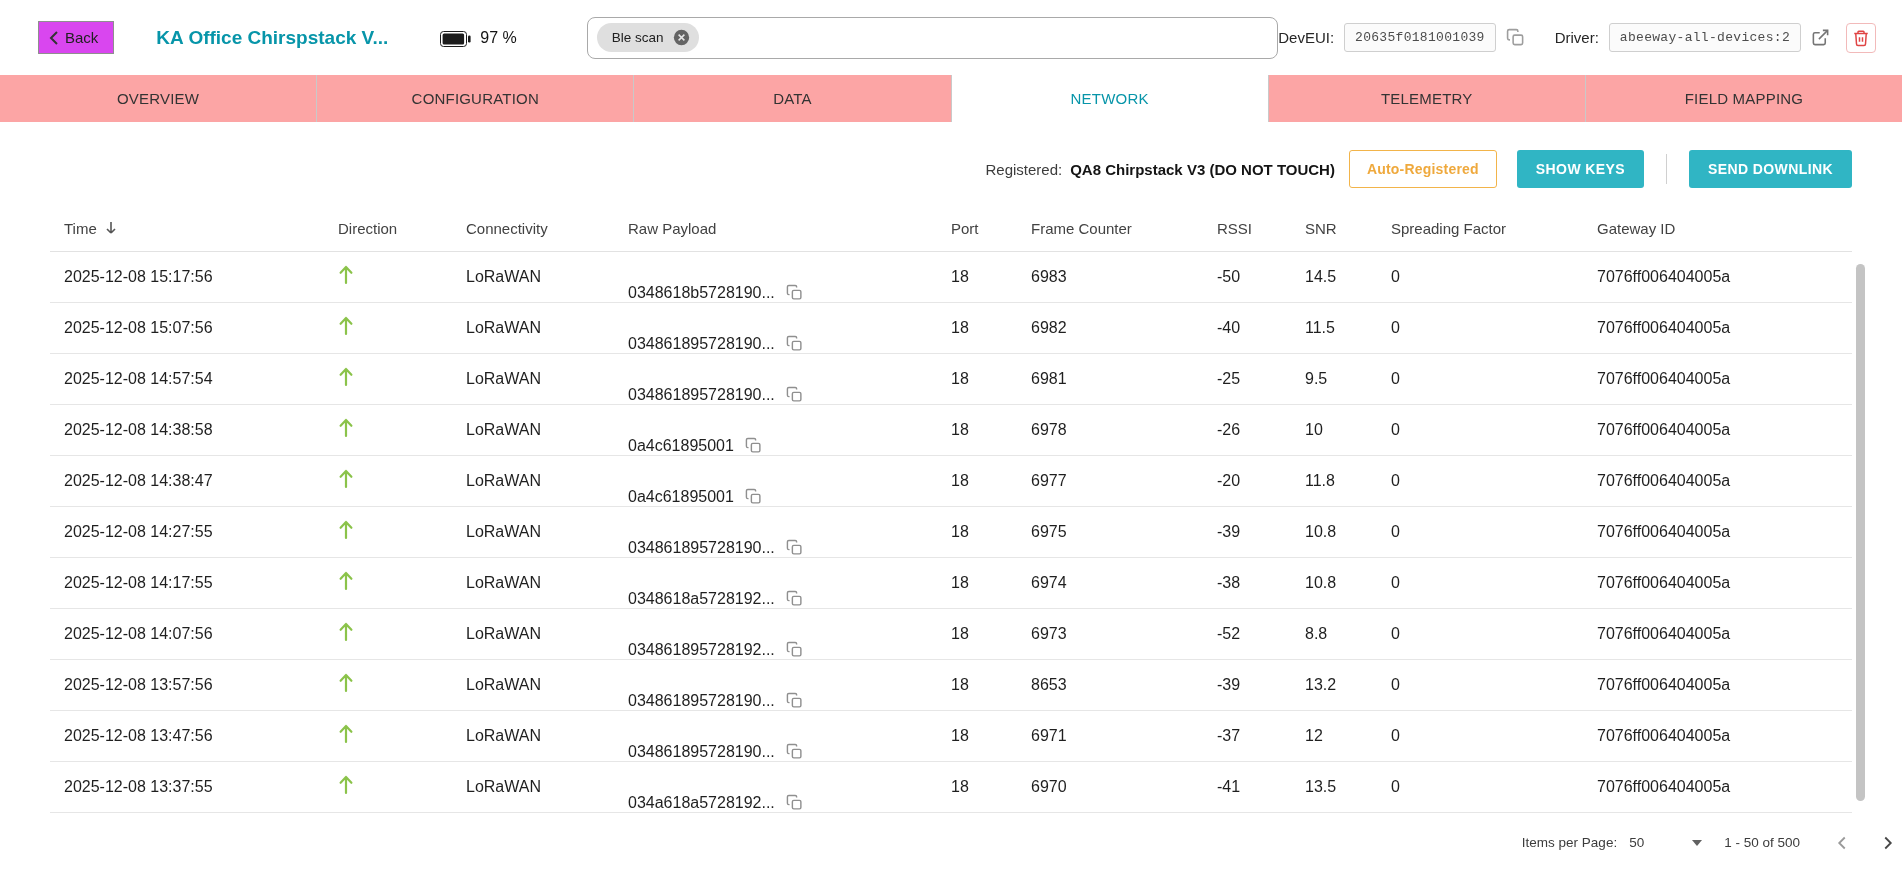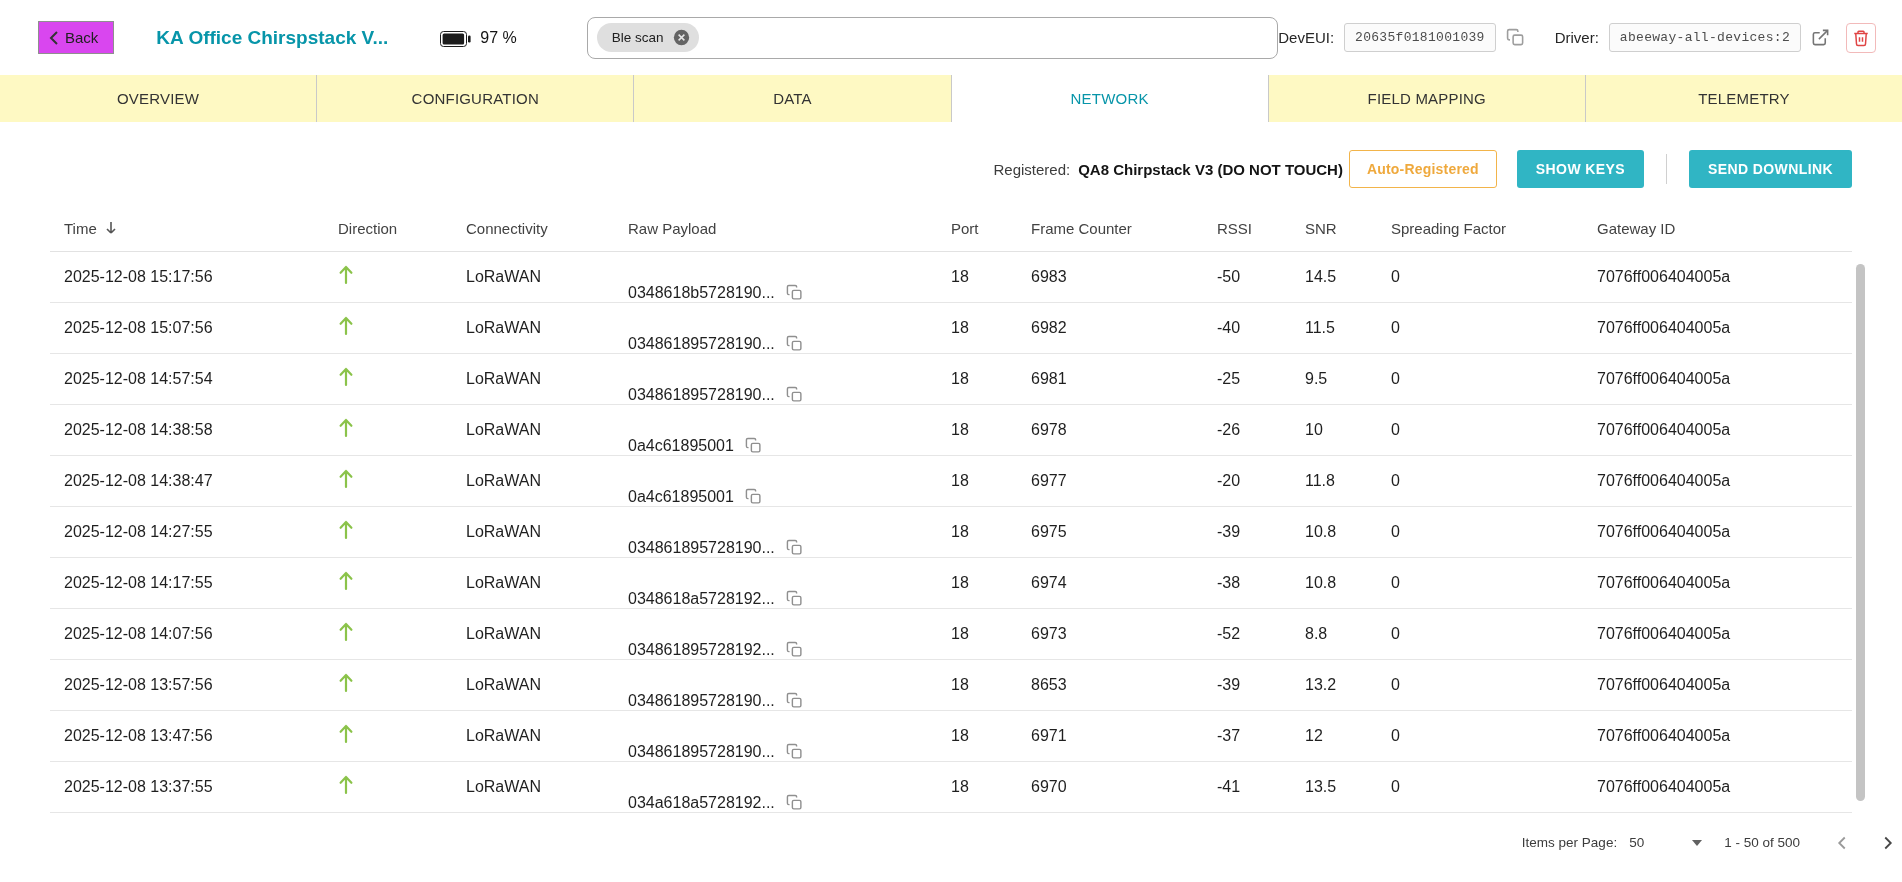--- a/index.html
+++ b/index.html
@@ -58,40 +58,40 @@
     background: none; border: none; cursor: pointer;
     display: flex; align-items: center; padding: 2px; margin-left: 8px;
   }
   .driver-label { margin-left: 28px; }
   .delete-btn {
     border: 1px solid #f2baba; border-radius: 4px; background: #fff;
     padding: 5px; margin-left: 14px; cursor: pointer; display: flex;
   }
 
   
-  .tabs { height: 47px; display: flex; background: #fef9c3; text-align: right; }
+  .tabs { height: 47px; display: flex; background: #fca5a5; text-align: right; }
   .tab {
     flex: 1; display: flex; align-items: center; justify-content: center;
     font-size: 15px; color: #333; letter-spacing: 0.2px;
     border-right: 1px solid #c9c9c9; cursor: pointer; user-select: none;
   }
   .tab:last-child { border-right: none; }
   .tab.active { background: #ffffff; color: #0795a9; }
 
   
   .actions-row {
     margin: 26px 50px 0 50px; height: 42px;
     display: flex; align-items: center; justify-content: flex-end;
   }
   .reg-label { font-size: 15px; color: #3c3c3c; }
   .reg-value { font-size: 15px; font-weight: bold; color: #141414; margin-left: 8px; }
   .btn-outline-amber {
     border: 1px solid #f2b44a; color: #efa93d; background: #fff;
     border-radius: 3px; padding: 10px 17px; font-size: 14px; font-weight: bold;
-    margin-left: 6px; cursor: pointer; font-family: inherit; letter-spacing: 0.2px;
+    margin-left: 14px; cursor: pointer; font-family: inherit; letter-spacing: 0.2px;
   }
   .btn-teal {
     background: #30b5c4; color: #fff; border: none; border-radius: 3px;
     padding: 11px 19px; font-size: 14px; font-weight: bold;
     letter-spacing: 0.4px; cursor: pointer; font-family: inherit;
   }
   .show-keys { margin-left: 20px; }
   .v-divider { width: 1px; height: 30px; background: #d0d0d0; margin: 0 22px; }
 
   
@@ -217,25 +217,25 @@
 
     <div class="tab">
       <span>DATA</span>
     </div>
 
     <div class="tab active">
       <span>NETWORK</span>
     </div>
 
     <div class="tab">
+      <span>TELEMETRY</span>
+    </div>
+
+    <div class="tab">
       <span>FIELD MAPPING</span>
-    </div>
-
-    <div class="tab">
-      <span>TELEMETRY</span>
     </div>
   </nav>
 
 <div class="actions-row">
   <span class="reg-label">Registered:</span>
   <span class="reg-value">QA8 Chirpstack V3 (DO NOT TOUCH)</span>
   <button class="btn-outline-amber">Auto-Registered</button>
   <button class="btn-teal show-keys">SHOW KEYS</button>
   <span class="v-divider"></span>
   <button class="btn-teal">SEND DOWNLINK</button>

